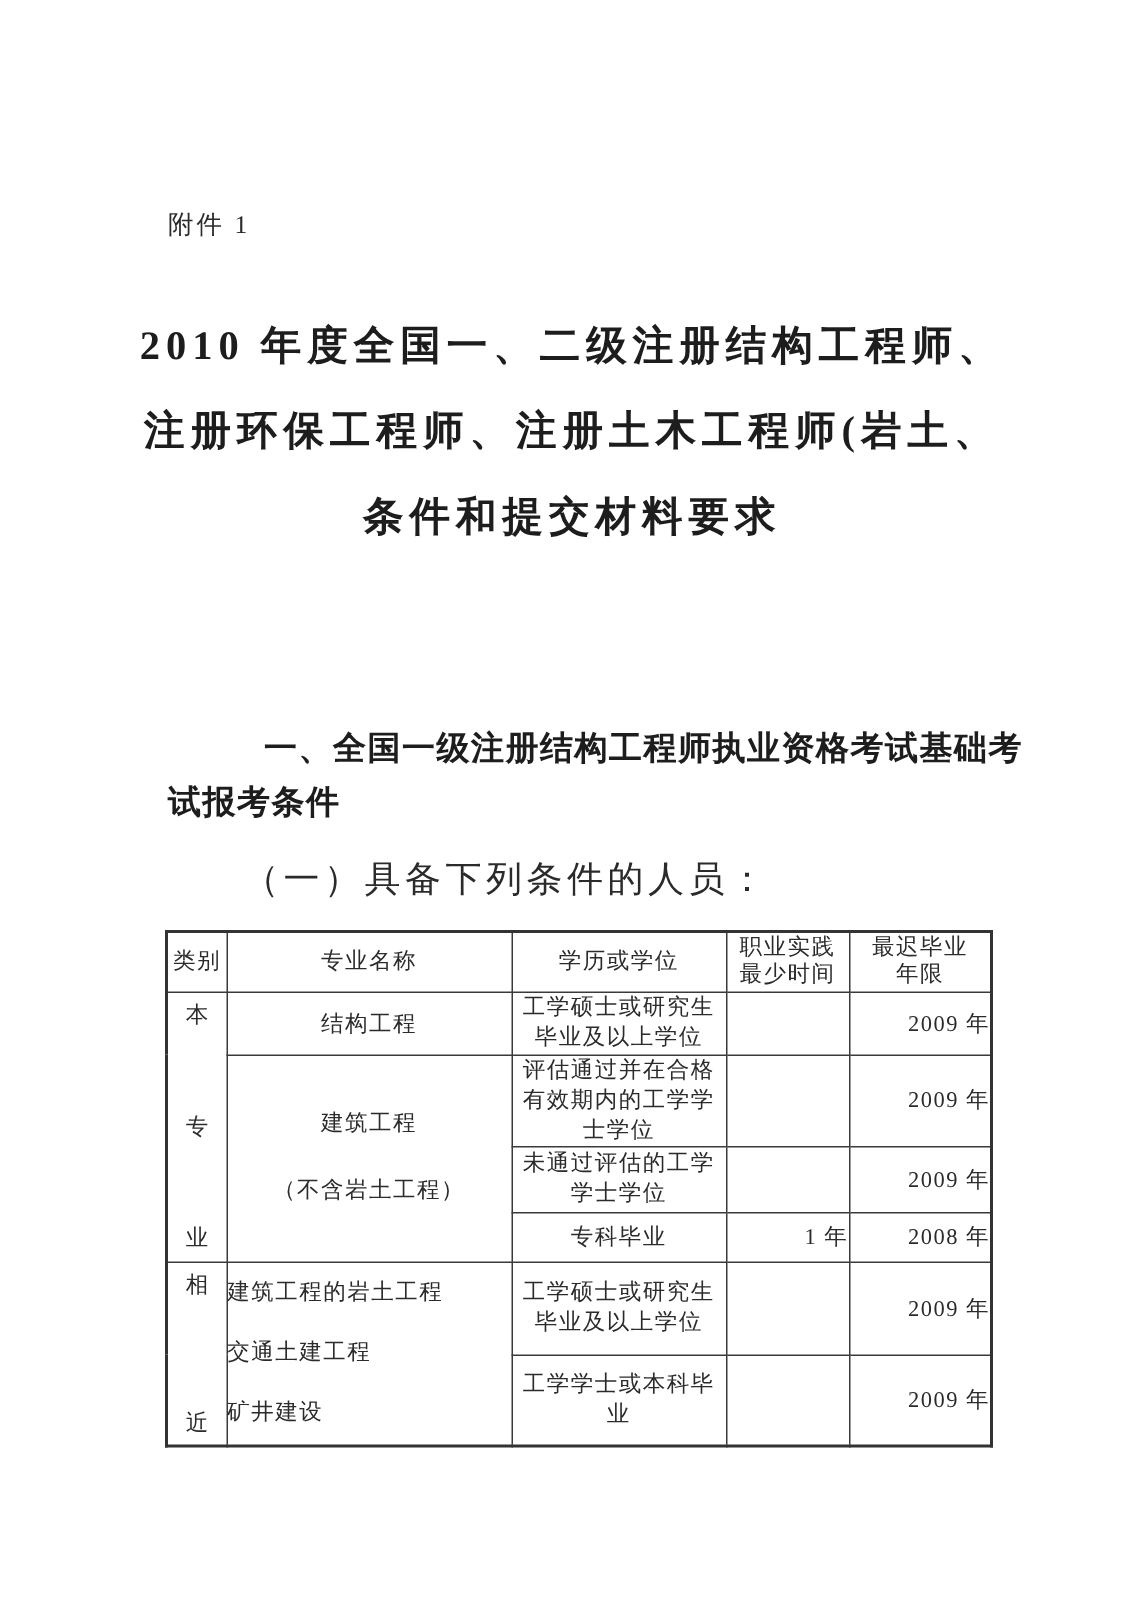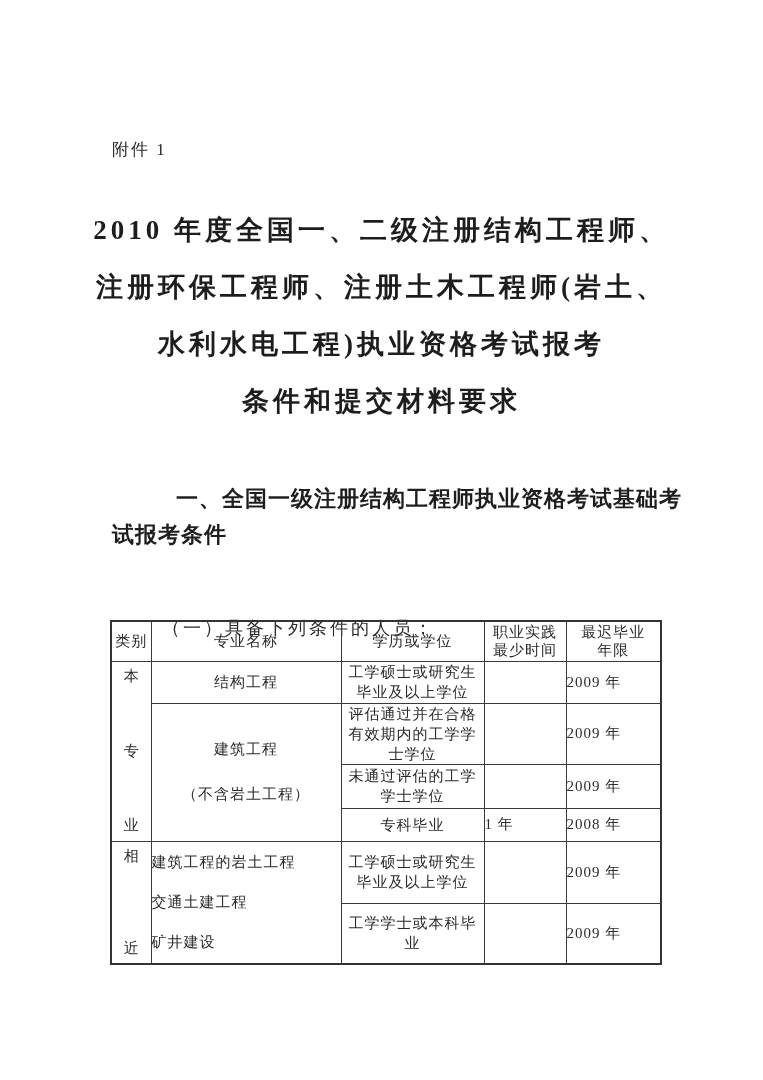--- a/index.html
+++ b/index.html
@@ -25,21 +25,21 @@
   .title-block .tline { white-space:nowrap; }
   .section-heading {
     position:absolute; top:481px; left:112px; width:600px;
     font-weight:700; font-size:22px; line-height:36px;
     letter-spacing:1px; color:#1d1d1d;
   }
   .section-heading .hl1 { padding-left:64px; white-space:nowrap; }
   .section-heading .hl2 { white-space:nowrap; }
   .subsection {
     position:absolute; top:570px; left:162px;
-    font-size:18px; letter-spacing:3px; color:#2b2b2b;margin-top:46px;
+    font-size:24px; letter-spacing:3px; color:#2b2b2b;
   }
   .req-table {
     position:absolute; top:620px; left:110px;
     border-collapse:collapse; table-layout:fixed;
     font-size:15px; color:#2b2b2b;padding-left:32px;
   }
   .req-table th, .req-table td {
     border:1px solid #3a3a3a; font-weight:normal;
     vertical-align:middle; padding:0;
   }
@@ -57,34 +57,33 @@
   .major-center { text-align:center; white-space:pre-line; line-height:45px; letter-spacing:1px; }
   .major-single { text-align:center; letter-spacing:1px; }
   .major-list {
     vertical-align:top; text-align:left; padding:1px 4px 0 17px;
     white-space:pre-line; line-height:40px; letter-spacing:1px;margin-top:12px;
   }
   .cell-degree {
     text-align:center; padding:2px 4px 2px 7px;
     line-height:20px; white-space:pre-line; word-break:break-all; letter-spacing:1px;
   }
-  .cell-practice, .cell-year { text-align:left; letter-spacing:1px; }
+  .cell-practice, .cell-year { text-align:right; letter-spacing:1px; }
 </style>
 </head>
 <body>
 
 <div class="page">
 
 
   <div class="attachment">附件 1</div>
 
   <div class="title-block">
     <div class="tline">2010 年度全国一、二级注册结构工程师、</div>
     <div class="tline">注册环保工程师、注册土木工程师(岩土、</div>
-    <div class="tline">水利水电工程)执业资格考试报考</div>
     <div class="tline">条件和提交材料要求</div>
   </div>
 
   <div class="section-heading">
     <div class="hl1">一、全国一级注册结构工程师执业资格考试基础考</div>
     <div class="hl2">试报考条件</div>
   </div>
 
   <div class="subsection">（一）具备下列条件的人员：</div>
 

